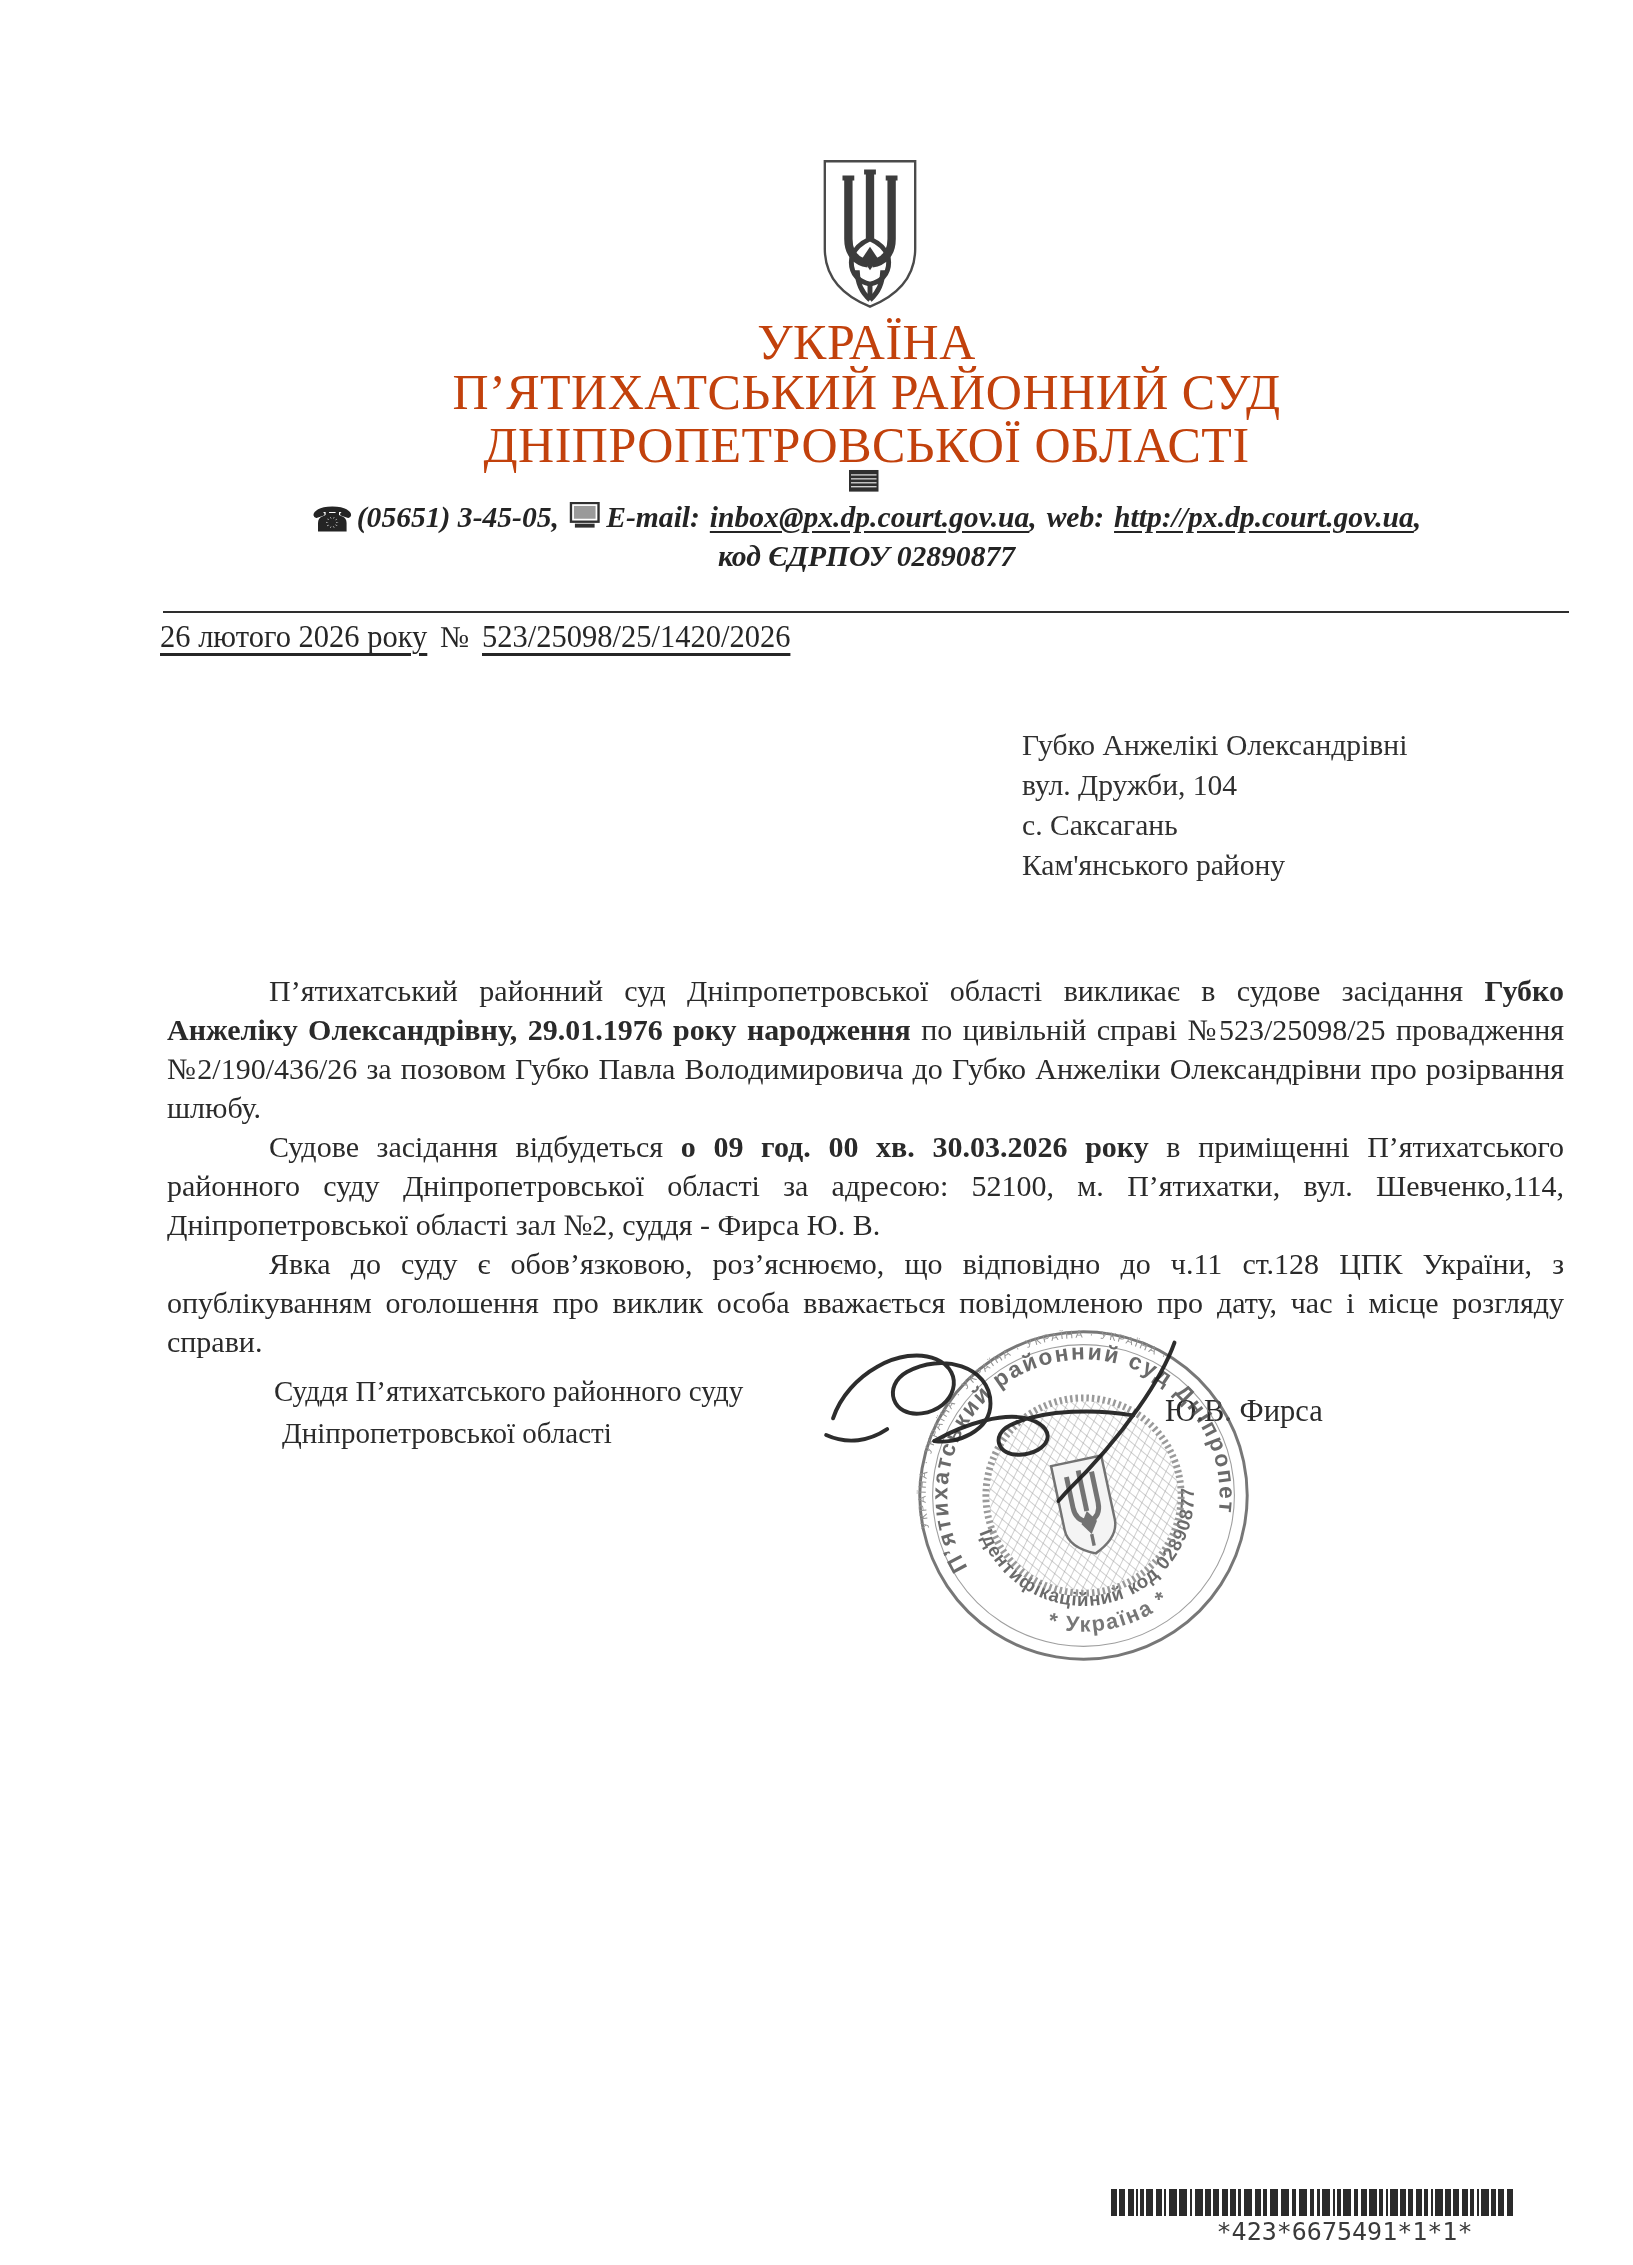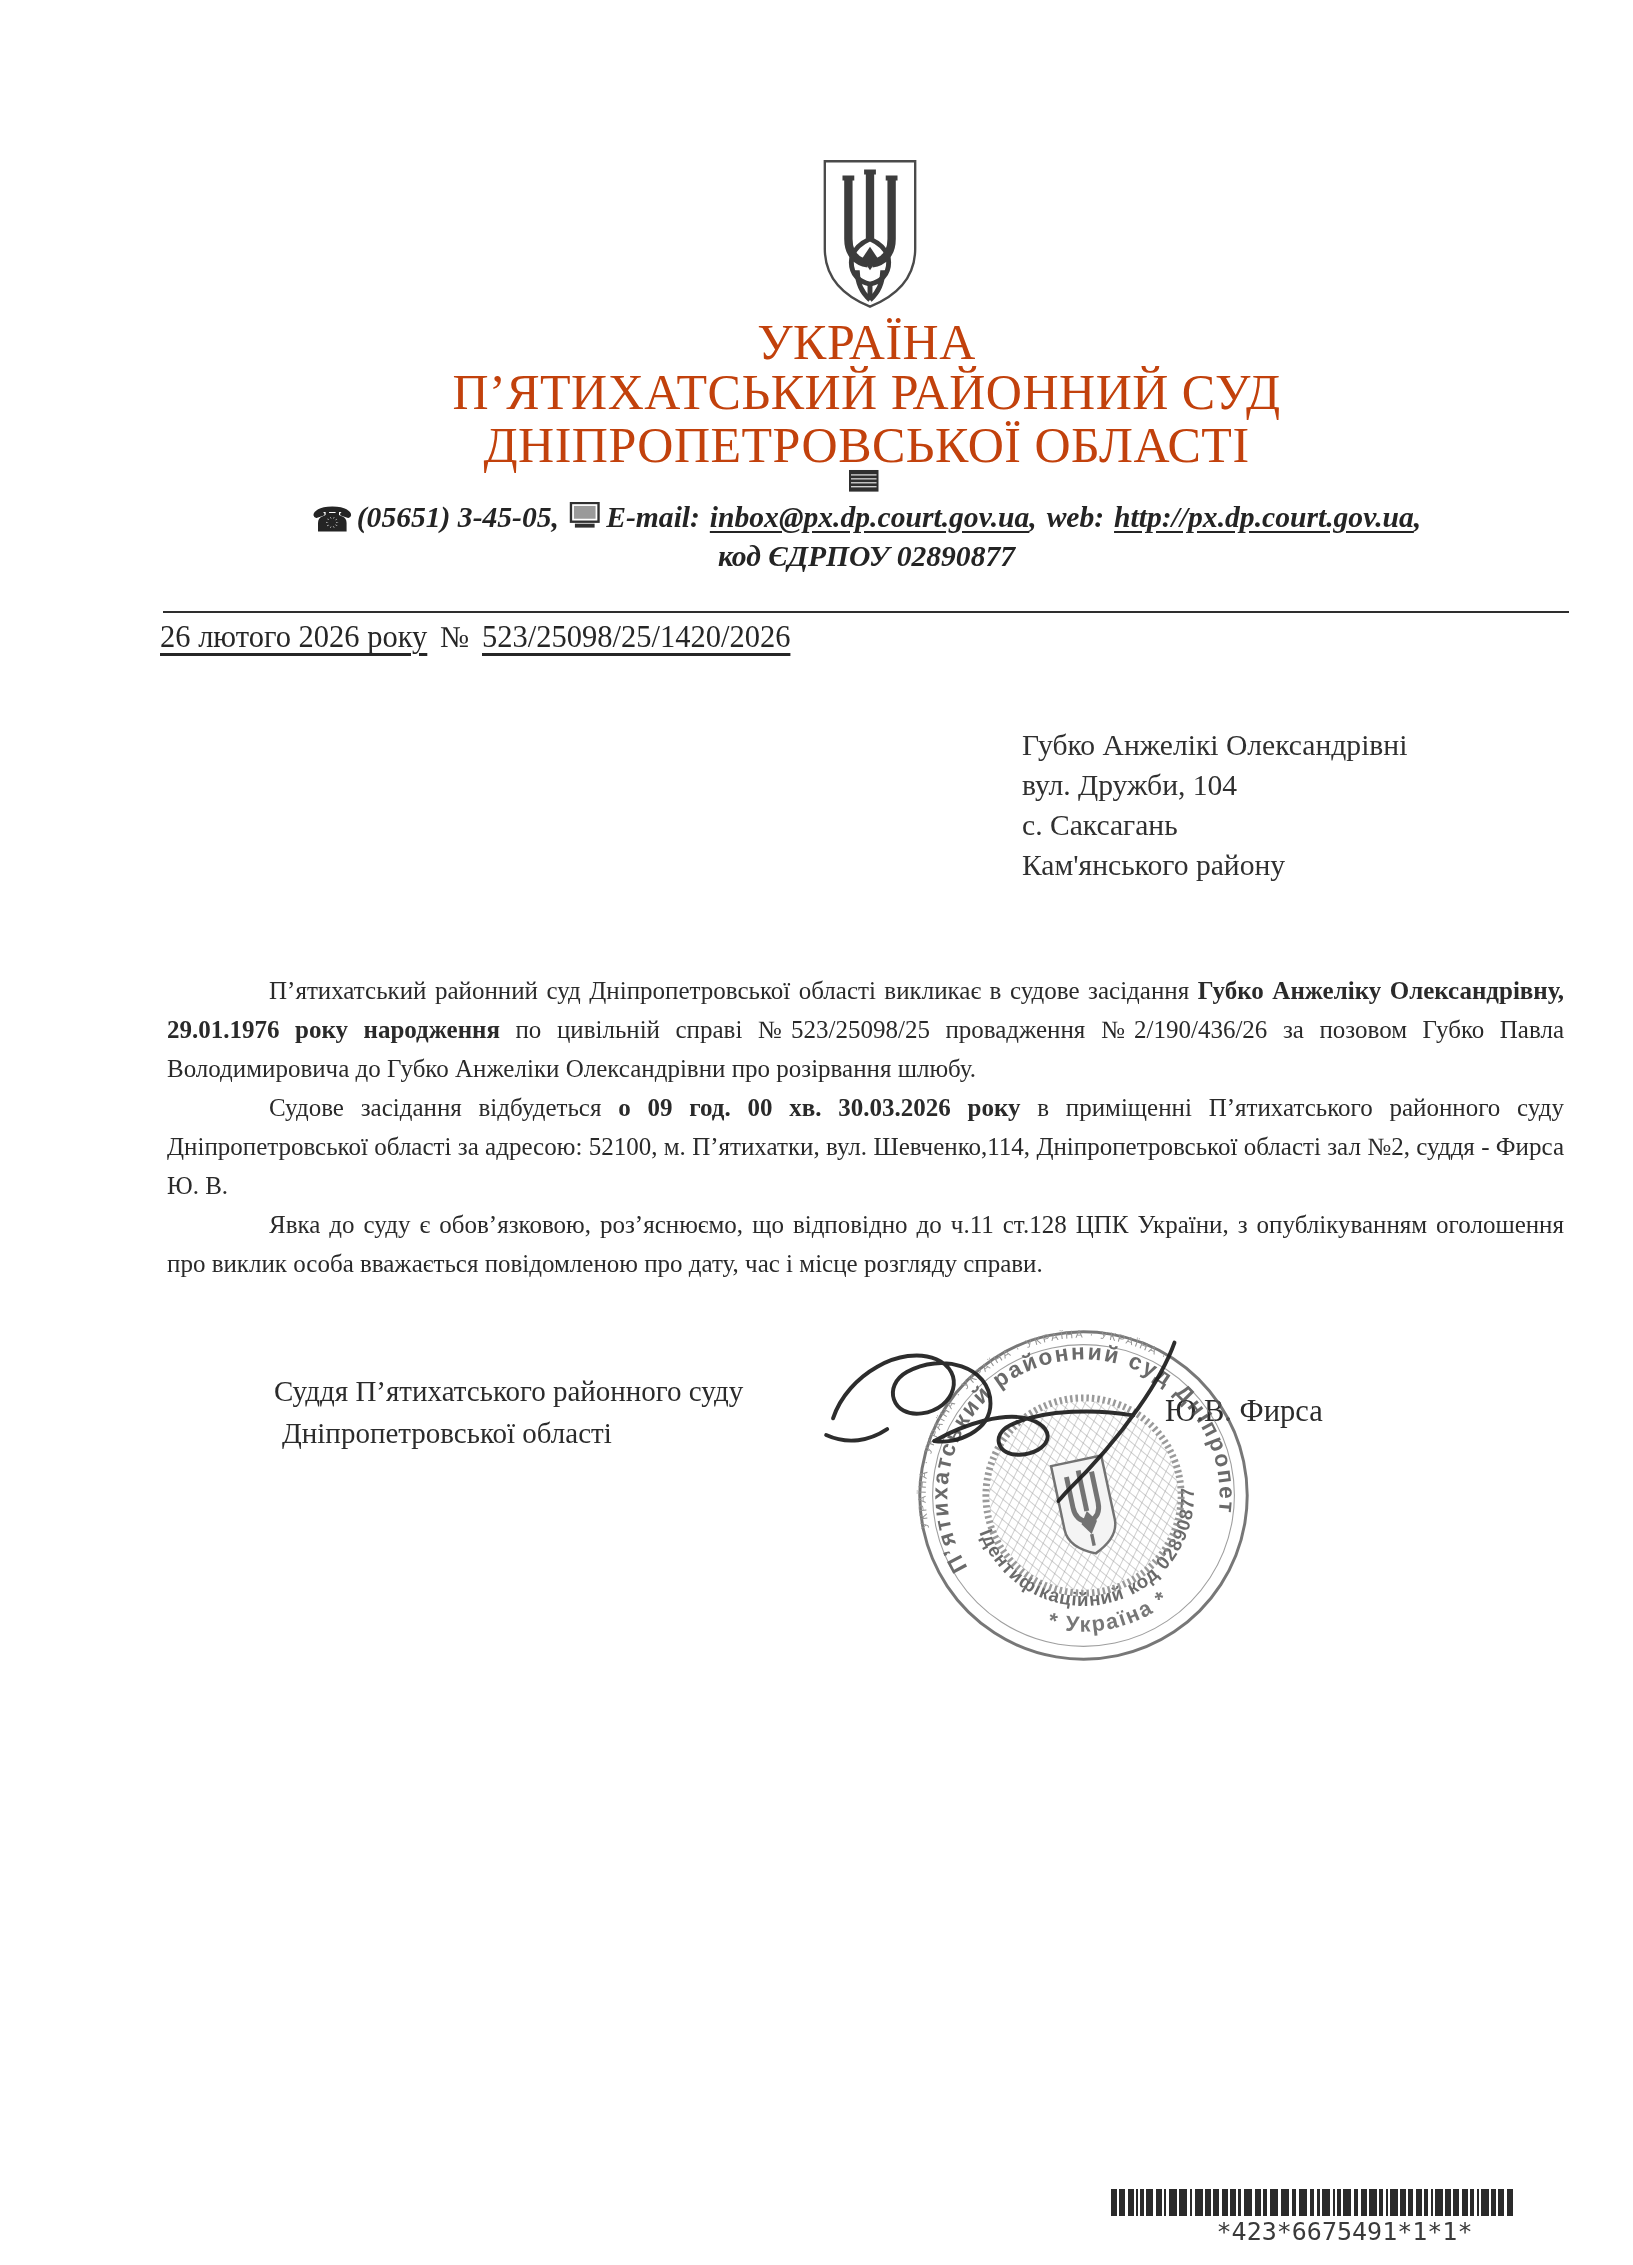--- a/index.html
+++ b/index.html
@@ -10,21 +10,21 @@
   .addr{font-style:italic;font-weight:bold;font-size:29.6px;color:#242424;white-space:nowrap;}
   .addr .u{text-decoration:underline;text-underline-offset:3.9px;}
   .gap{margin-right:9.9px;}
   .icon-inline{display:inline-block;vertical-align:-3px;margin-right:5.9px;}
   .phone-glyph{font-size:33px;line-height:1;vertical-align:-3.9px;margin-right:3.9px;font-style:normal;}
   .phone-glyph::before{content:"\260E\FE0E";}
   .rule{position:absolute;left:163px;top:611px;width:1406px;height:2px;background:#2e2e2e;}
   .ref{position:absolute;left:160px;top:620px;font-size:30.5px;color:#262626;display:flex;gap:12.8px;white-space:nowrap;}
   .ref .u{text-decoration:underline;text-underline-offset:5.9px;}
   .rcpt{position:absolute;left:1022px;top:725px;font-size:29.6px;line-height:40px;color:#303030;}
-  .bodytext{position:absolute;left:167px;top:971px;width:1397px;font-size:25px;line-height:39px;
+  .bodytext{position:absolute;left:167px;top:971px;width:1397px;font-size:30px;line-height:39px;
             text-align:justify;color:#2a2a2a;}
   .para{margin:0;text-indent:102px;}
   .b{font-weight:bold;}
   .sig{position:absolute;font-size:29px;color:#2b2b2b;white-space:nowrap;}
   .signer{position:absolute;left:1165px;top:1394px;font-size:30.5px;color:#2b2b2b;z-index:1;white-space:nowrap;}
   .stamp{position:absolute;left:906px;top:1318px;z-index:2;opacity:.82;}
   .autograph{position:absolute;left:808px;top:1315px;z-index:3;}
   .emblem{position:absolute;left:814px;top:152px;}
   .barcode{position:absolute;left:1111px;top:2189px;width:473px;}
   .bars{display:flex;height:26.6px;align-items:stretch;width:467px;overflow:hidden;}

